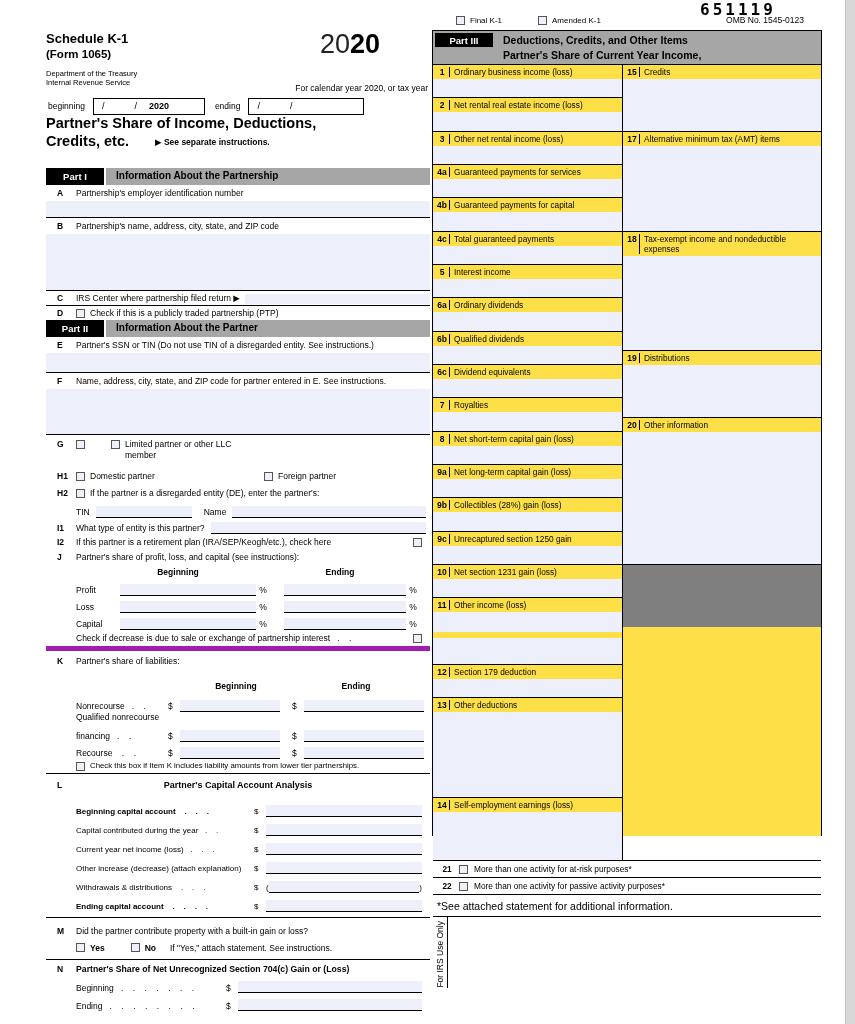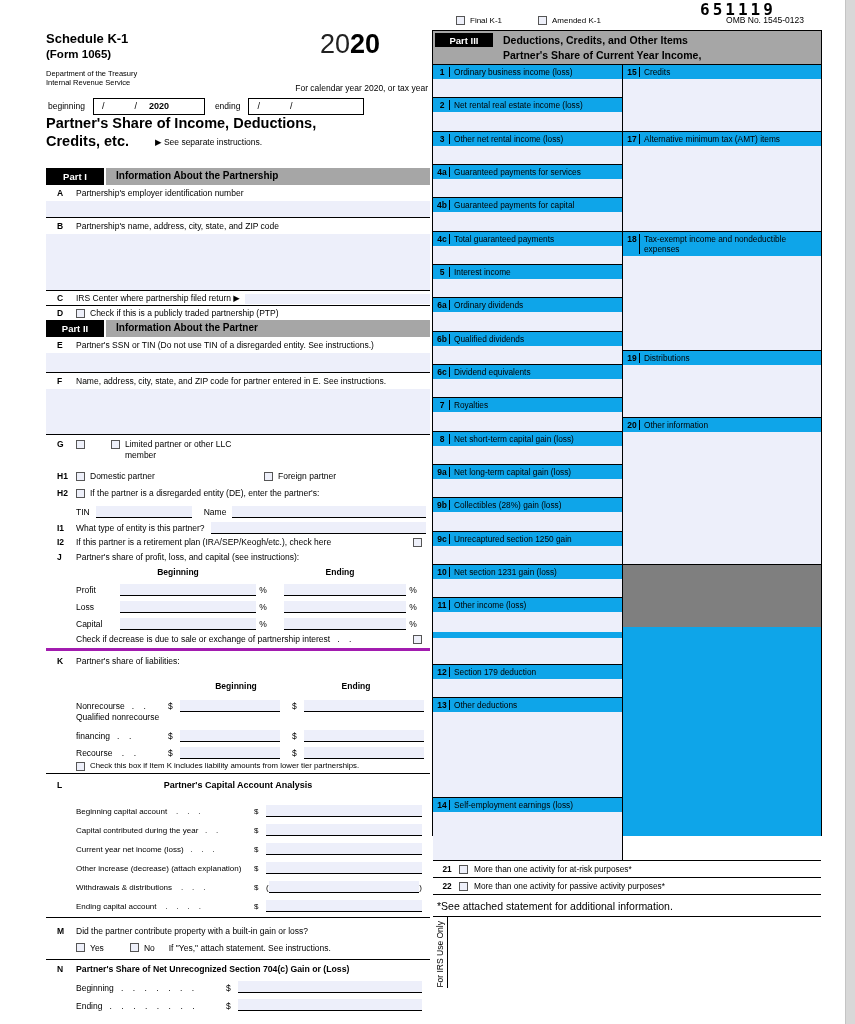--- a/index.html
+++ b/index.html
@@ -1,21 +1,21 @@
 <!DOCTYPE html>
 <html><head>
 <meta charset="utf-8">
 <style>
   *{margin:0;padding:0;box-sizing:border-box}
   body{background:#e9e9e9;font-family:"Liberation Sans","DejaVu Sans",sans-serif;color:#000;-webkit-font-smoothing:antialiased}
   .page{position:relative;width:855px;height:1024px;background:#fff;overflow:hidden}
   .edge{position:absolute;right:0;top:0;width:10px;height:1024px;background:#d8d8d8;border-left:1px solid #c4c4c4}
   .cb{display:inline-block;width:9px;height:9px;border:1px solid #555;background:#eef0fa;flex:0 0 auto}
   .fld{border-bottom:1px solid #000;background:#edeffa;height:12px;display:inline-block}
-  .bold{font-weight:normal}
+  .bold{font-weight:bold}
   
   .barcode{position:absolute;left:700px;top:0;font-family:"DejaVu Sans Mono",monospace;font-weight:700;font-size:16px;letter-spacing:3px}
   .toprow{position:absolute;left:456px;top:15px;width:364px;display:flex;align-items:center;font-size:8px}
   .toprow .grp{display:flex;align-items:center}
   .toprow .grp .lbl{margin-left:5px}
   .grp-amended{margin-left:36px}
   .omb{margin-left:auto;margin-right:16px;font-size:8.5px}
   
   .leftcol{position:absolute;left:46px;top:26px;width:384px;font-size:8.5px;line-height:1.25}
   .hdr{position:relative;height:142px}
@@ -26,21 +26,21 @@
   .h-year .yl{font-weight:400;color:#222}
   .h-year .yb{font-weight:800}
   .h-cal{position:absolute;right:2px;top:57px;font-size:8.5px}
   .h-dates{position:absolute;left:2px;top:72px;right:0;display:flex;align-items:center;font-size:8.5px}
   .datebox{border:1px solid #000;height:17px;display:flex;align-items:center;padding:0 8px;margin-left:8px;font-size:9px}
   .datebox .sl{white-space:pre}
   .datebox .dyr{font-weight:bold;margin-left:12px}
   .h-title{position:absolute;left:0;top:88px}
   .h-t1,.h-t2{font-size:14.5px;font-weight:bold}
   .h-t2row{display:flex;align-items:flex-end}
-  .h-see{font-size:8.5px;font-weight:normal;margin-left:26px;margin-bottom:3px}
+  .h-see{font-size:8.5px;font-weight:bold;margin-left:26px;margin-bottom:3px}
   .pbar{display:flex;height:17px;font-weight:bold;align-items:stretch}
   .ptag{background:#000;color:#fff;width:58px;display:flex;align-items:center;justify-content:center;font-size:9.5px;margin-right:2px}
   .ptitle{background:#a6a6a6;flex:1;display:flex;align-items:center;padding-left:10px;font-size:10px}
   .lrow{border-bottom:1px solid #000;display:flex;flex-direction:column}
   .lline{display:flex;padding-top:3px}
   .ltr{flex:0 0 30px;padding-left:11px;font-weight:bold}
   .ltxt{flex:1;padding-right:4px}
   .lentry{flex:1;background:#edeffa;margin-top:2px}
   .crow{flex-direction:row;align-items:flex-end;padding-bottom:1px}
   .cfill{flex:1;background:#edeffa;height:10px;margin-left:5px}
@@ -53,40 +53,40 @@
   .cb2h{margin-left:62px}
   .tinrow{display:flex;align-items:flex-end;padding:0 4px 0 30px}
   .i1row,.i2row{display:flex;align-items:flex-end}
   .i2row{align-items:center}
   .jehdr{display:flex;font-weight:bold;padding-top:3px}
   .plc{display:flex;align-items:flex-end;padding-left:30px}
   .plbl{flex:0 0 44px}
   .f1{flex:0 0 136px}
   .f2{flex:0 0 122px;margin-left:14px}
   .pc{width:14px;text-align:center}
-  .jchk{display:flex;align-items:center;padding:0 8px 0 30px;border-bottom:3px solid #a21caf}
+  .jchk{display:flex;align-items:center;padding:0 8px 0 30px;border-bottom:5px solid #a21caf}
   .pre{white-space:pre}
   .krow{display:flex;align-items:flex-end;padding-left:30px}
   .k-lbl{flex:0 0 92px;white-space:pre}
   .usd{flex:0 0 12px}
   .kf1{flex:0 0 100px;margin-right:12px}
   .kf2{flex:1;margin-right:6px}
   .kchk{display:flex;align-items:center;padding-left:30px;border-bottom:1px solid #000;font-size:7.8px}
   .lttl{display:flex;padding-top:6px}
   .lttl .t{flex:1;text-align:center;font-weight:bold;font-size:9px;padding-right:30px}
   .caprow{display:flex;align-items:flex-end;padding:0 8px 0 30px;height:19px;font-size:8px}
   .cap-left{flex:0 0 178px;white-space:pre;overflow:hidden}
   .capblock{border-bottom:1px solid #000;padding-bottom:5px}
   .mblock{border-bottom:1px solid #000;padding:6px 0 6px 0}
   .mrow2{display:flex;align-items:center;padding-left:30px;margin-top:6px}
   .nrow{display:flex;align-items:flex-end;padding:6px 8px 0 30px}
   .n-lbl{flex:0 0 150px;white-space:pre}
   .ntitle{font-weight:bold;font-size:8.7px}
   
-  .rightcol{position:absolute;left:432px;top:30px;width:390px;height:806px;border:1px solid #000;border-bottom:none;display:flex;flex-direction:column;font-size:8.3px;background:#0ea5e9}
+  .rightcol{position:absolute;left:432px;top:30px;width:390px;height:806px;border:1px solid #000;border-bottom:none;display:flex;flex-direction:column;font-size:8.3px;background:#fde047}
   .p3hdr{position:relative;background:#a6a6a6;height:34px;border-bottom:1px solid #000;flex:0 0 auto}
   .p3tag{position:absolute;left:2px;top:2px;width:58px;height:14px;background:#000;color:#fff;font-weight:bold;font-size:9.5px;display:flex;align-items:center;justify-content:center}
   .p3ttl{padding:2px 2px 0 70px;font-weight:bold;font-size:10.5px;line-height:1.45}
   .p3grid{display:flex;height:795px;flex:0 0 auto}
   .colL{width:190px;border-right:1px solid #000;display:flex;flex-direction:column}
   .colR{flex:1;display:flex;flex-direction:column}
   .p3cell{border-bottom:1px solid #000;display:flex;flex-direction:column}
   .colL .p3cell:last-child,.colR .p3cell:last-child{border-bottom:none}
   .p3line{display:flex;padding:2px 2px 0 2px}
   .p3num{font-weight:bold;min-width:15px;padding:0 2px;text-align:center;border-right:1px solid #000;margin-right:4px;font-size:8.5px}

